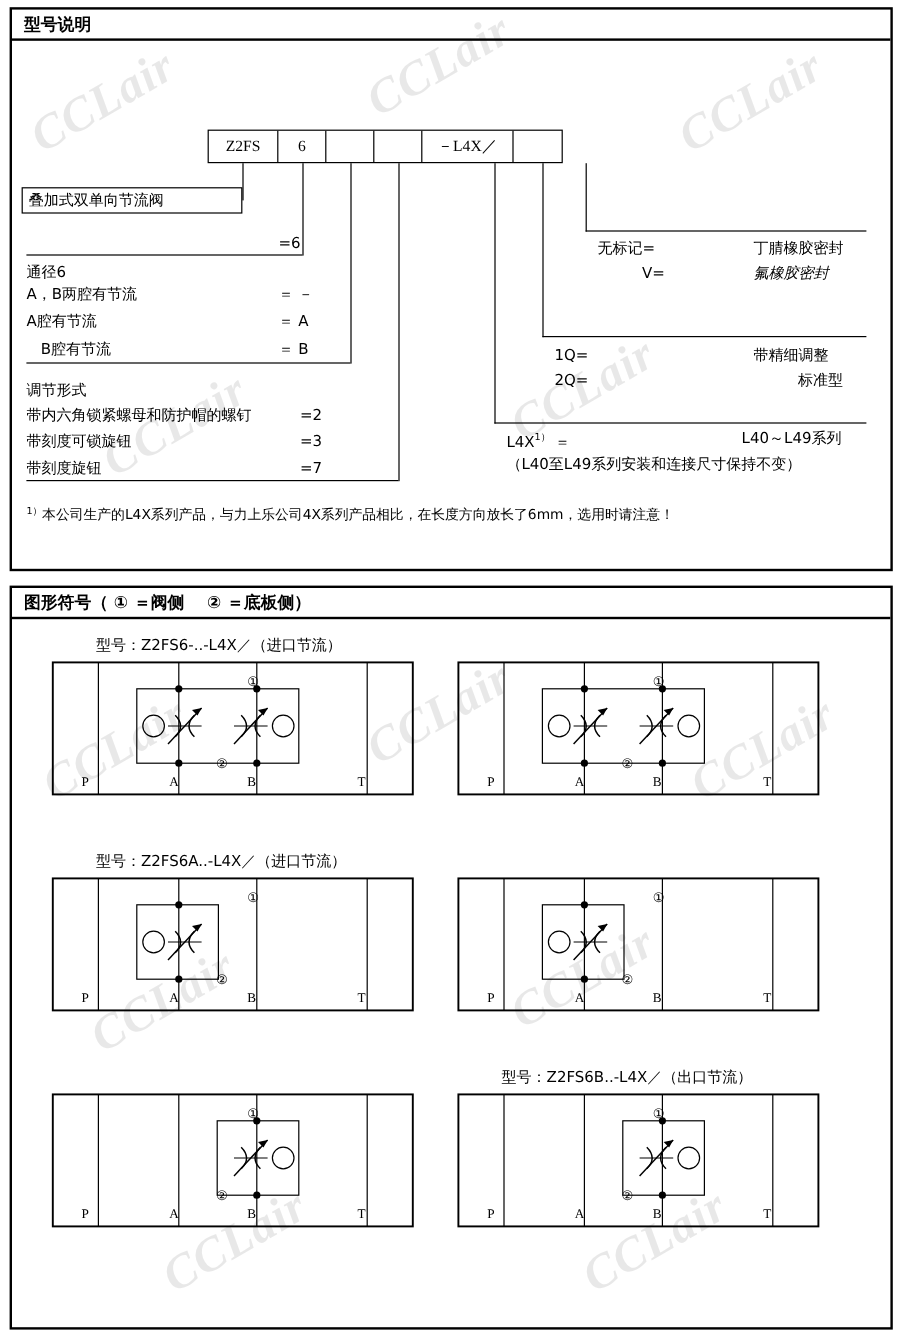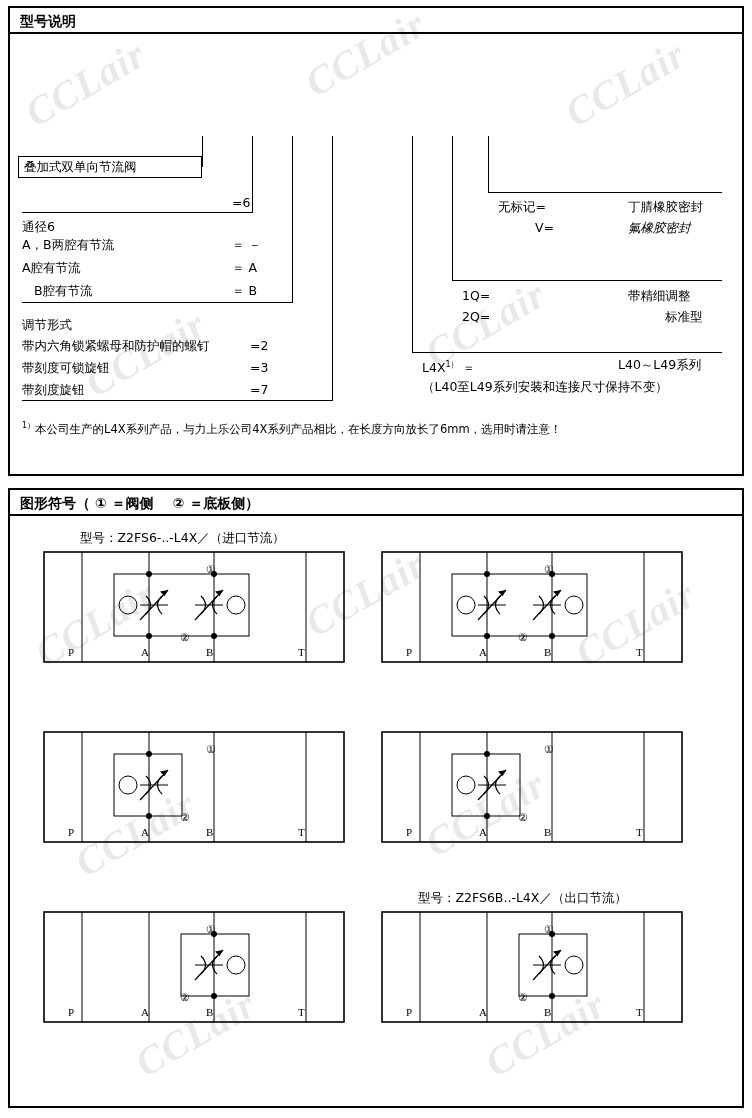--- a/index.html
+++ b/index.html
@@ -144,20 +144,28 @@
   <div class="wm" style="left:300px; top:570px;">CCLair</div>
   <div class="wm" style="left:570px; top:600px;">CCLair</div>
   <div class="wm" style="left:70px;  top:810px;">CCLair</div>
   <div class="wm" style="left:420px; top:790px;">CCLair</div>
   <div class="wm" style="left:130px; top:1010px;">CCLair</div>
   <div class="wm" style="left:480px; top:1010px;">CCLair</div>
 
   <div class="panel" id="panel-type">
     <div class="panel-title">型号说明</div>
 
+    <div class="codebar">
+      <div class="codecell" style="width:58px;">Z2FS</div>
+      <div class="codecell" style="width:40px;">6</div>
+      <div class="codecell" style="width:40px;"></div>
+      <div class="codecell" style="width:40px;"></div>
+      <div class="codecell" style="width:76px;">－L4X／</div>
+      <div class="codecell" style="width:40px;"></div>
+    </div>
 
     <div class="boxed" style="left:8px; top:148px; width:184px; height:22px;">叠加式双单向节流阀</div>
 
     <div class="ln vln" style="left:192px; top:128px; height:31px;"></div>
 
     <div class="lbl" style="left:12px; top:188px;margin-top:24px;">通径6</div>
     <div class="lbl" style="left:222px; top:188px;">=6</div>
     <div class="ln hln" style="left:12px; top:204px; width:230px;"></div>
     <div class="ln vln" style="left:242px; top:128px; height:77px;"></div>
 
@@ -205,20 +213,21 @@
 
     <div class="note" style="left:12px; top:412px;">
       <span class="sup">1）</span><span>本公司生产的L4X系列产品，与力上乐公司4X系列产品相比，在长度方向放长了6mm，选用时请注意！</span>
     </div>
   </div>
 
   <div class="panel" id="panel-symbol">
     <div class="panel-title">图形符号（ ① ＝阀侧　 ② ＝底板侧）</div>
 
     <div class="sym-title" style="left:70px;  top:40px;">型号：Z2FS6-..-L4X／（进口节流）</div>
+    <div class="sym-title" style="left:70px;  top:220px;">型号：Z2FS6A..-L4X／（进口节流）</div>
     <div class="sym-title" style="left:408px; top:400px;">型号：Z2FS6B..-L4X／（出口节流）</div>
 
     <div class="diag" style="left:34px; top:62px;">
       <svg width="300" height="120" viewBox="0 0 300 120">
         <rect x="0" y="0" width="300" height="110" fill="none" stroke="#000" stroke-width="1.6"></rect>
 
         <rect x="70" y="22" width="135" height="62" fill="none" stroke="#000" stroke-width="1"></rect>
 
         <line x1="38" y1="0" x2="38" y2="110" stroke="#000" stroke-width="1"></line>
         <line x1="105" y1="0" x2="105" y2="110" stroke="#000" stroke-width="1"></line>

